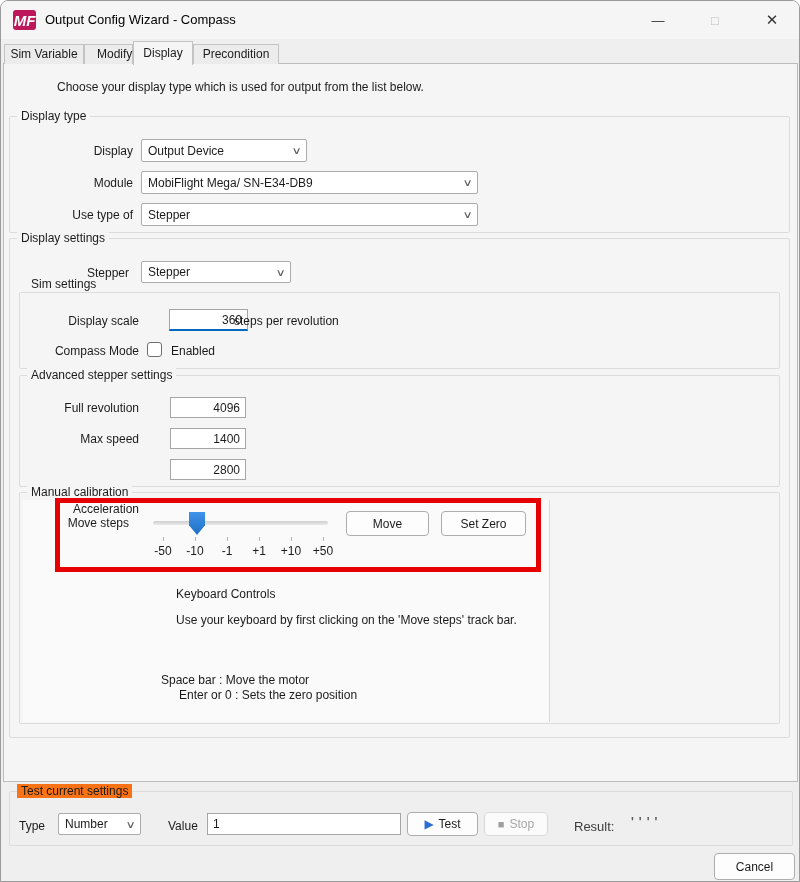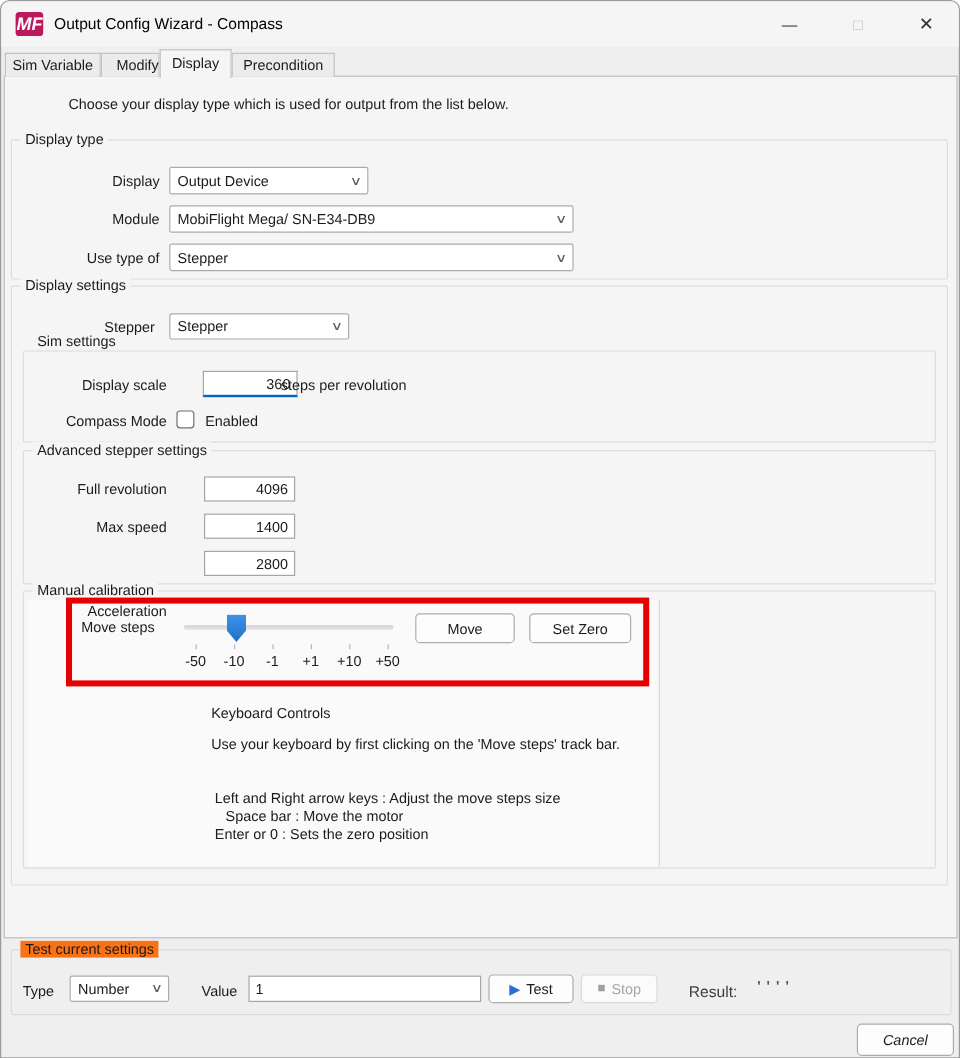--- a/index.html
+++ b/index.html
@@ -174,22 +174,21 @@
   <div class="ticklabel" style="left:274px;">+10</div>
   <div class="ticklabel" style="left:306px;">+50</div>
 
   <div class="btn" style="left:345px; top:510px; width:83px; height:25px;">Move</div>
   <div class="btn" style="left:440px; top:510px; width:85px; height:25px;">Set Zero</div>
 
   <div class="red-box"></div>
 
   <div class="kb-text" style="left:175px; top:586px;">Keyboard Controls</div>
   <div class="kb-text" style="left:175px; top:612px; width:400px;">Use your keyboard by first clicking on the 'Move steps' track bar.</div>
-  <div class="kb-text" style="left:178px; top:657px;">Left and Right arrow keys : Adjust the move steps size</div>
-  <div class="kb-text" style="left:187px; top:672px;">Space bar : Move the motor</div>
+  <div class="kb-text" style="left:160px; top:672px;">Space bar : Move the motor</div>
   <div class="kb-text" style="left:178px; top:687px;">Enter or 0 : Sets the zero position</div>
 
   <div class="groupbox" style="left:8px; top:790px; width:784px; height:55px;"></div>
   <div class="legend on-window" style="left:16px; top:783px;">Test current settings</div>
 
   <div class="lbl" style="left:18px; top:818px;">Type</div>
   <div class="combo" style="left:57px; top:812px; width:83px; height:22px;">
     <span>Number</span>
     <span class="chev">∨</span>
   </div>
@@ -203,15 +202,15 @@
   </div>
   <div class="btn disabled" style="left:483px; top:811px; width:64px; height:24px;">
     <span class="stop-ic">■</span>
     <span>Stop</span>
   </div>
 
   <div class="lbl" style="left:573px; top:818px; font-size:13px; color:#3c3c3c;">Result:</div>
   <div class="lbl result-val" style="left:630px; top:814px;">''''</div>
 
   <div class="btn" style="left:625px; top:900px; width:81px; height:27px;">OK</div>
-  <div class="btn" style="left:713px; top:852px; width:81px; height:27px;font-style:italic;">Cancel</div>
+  <div class="btn" style="left:713px; top:852px; width:81px; height:27px;">Cancel</div>
 
 </div>
 
 </body></html>

